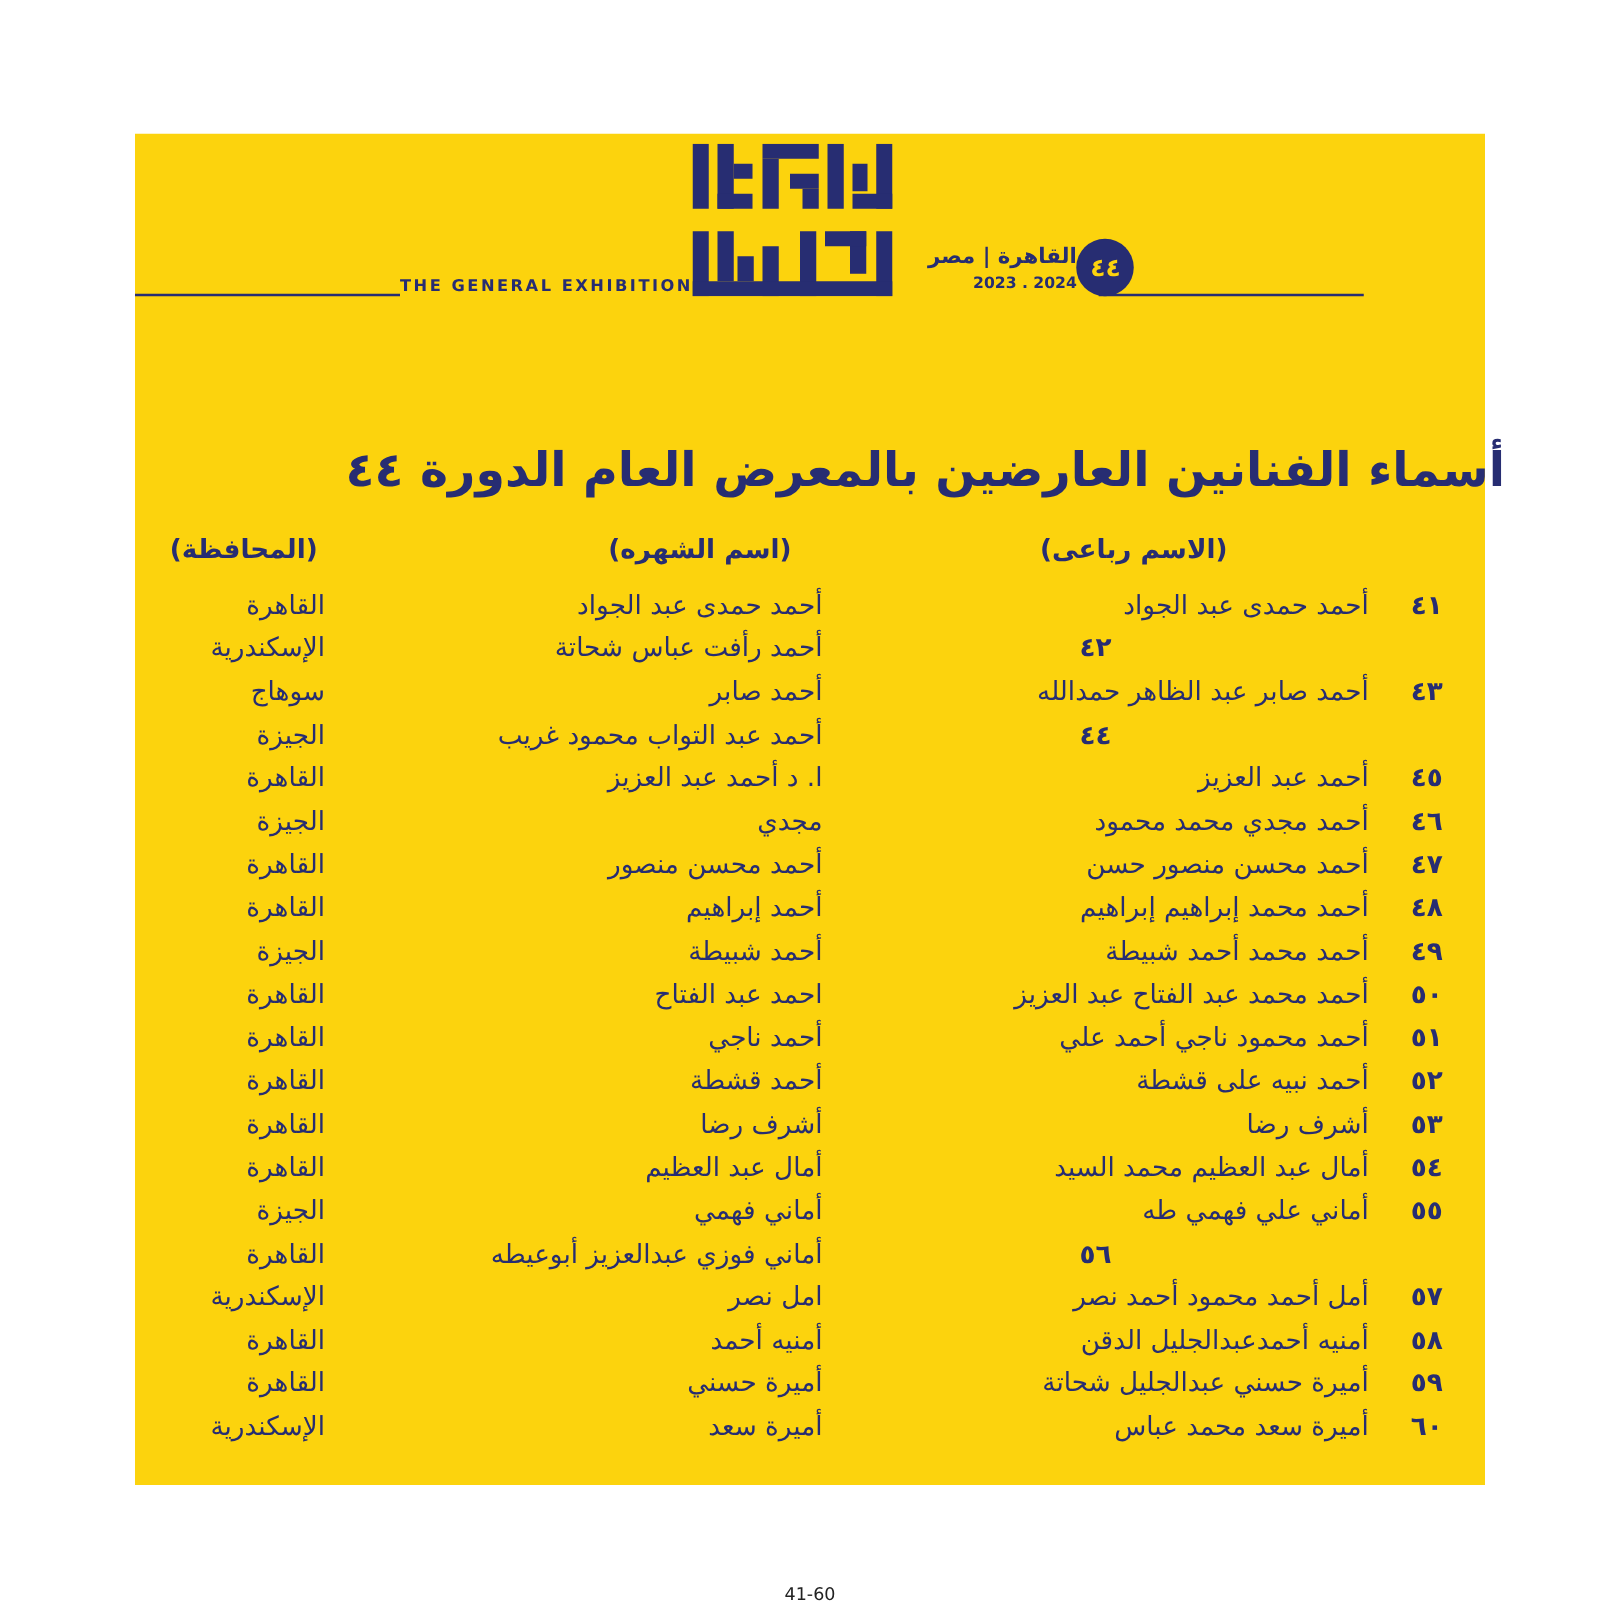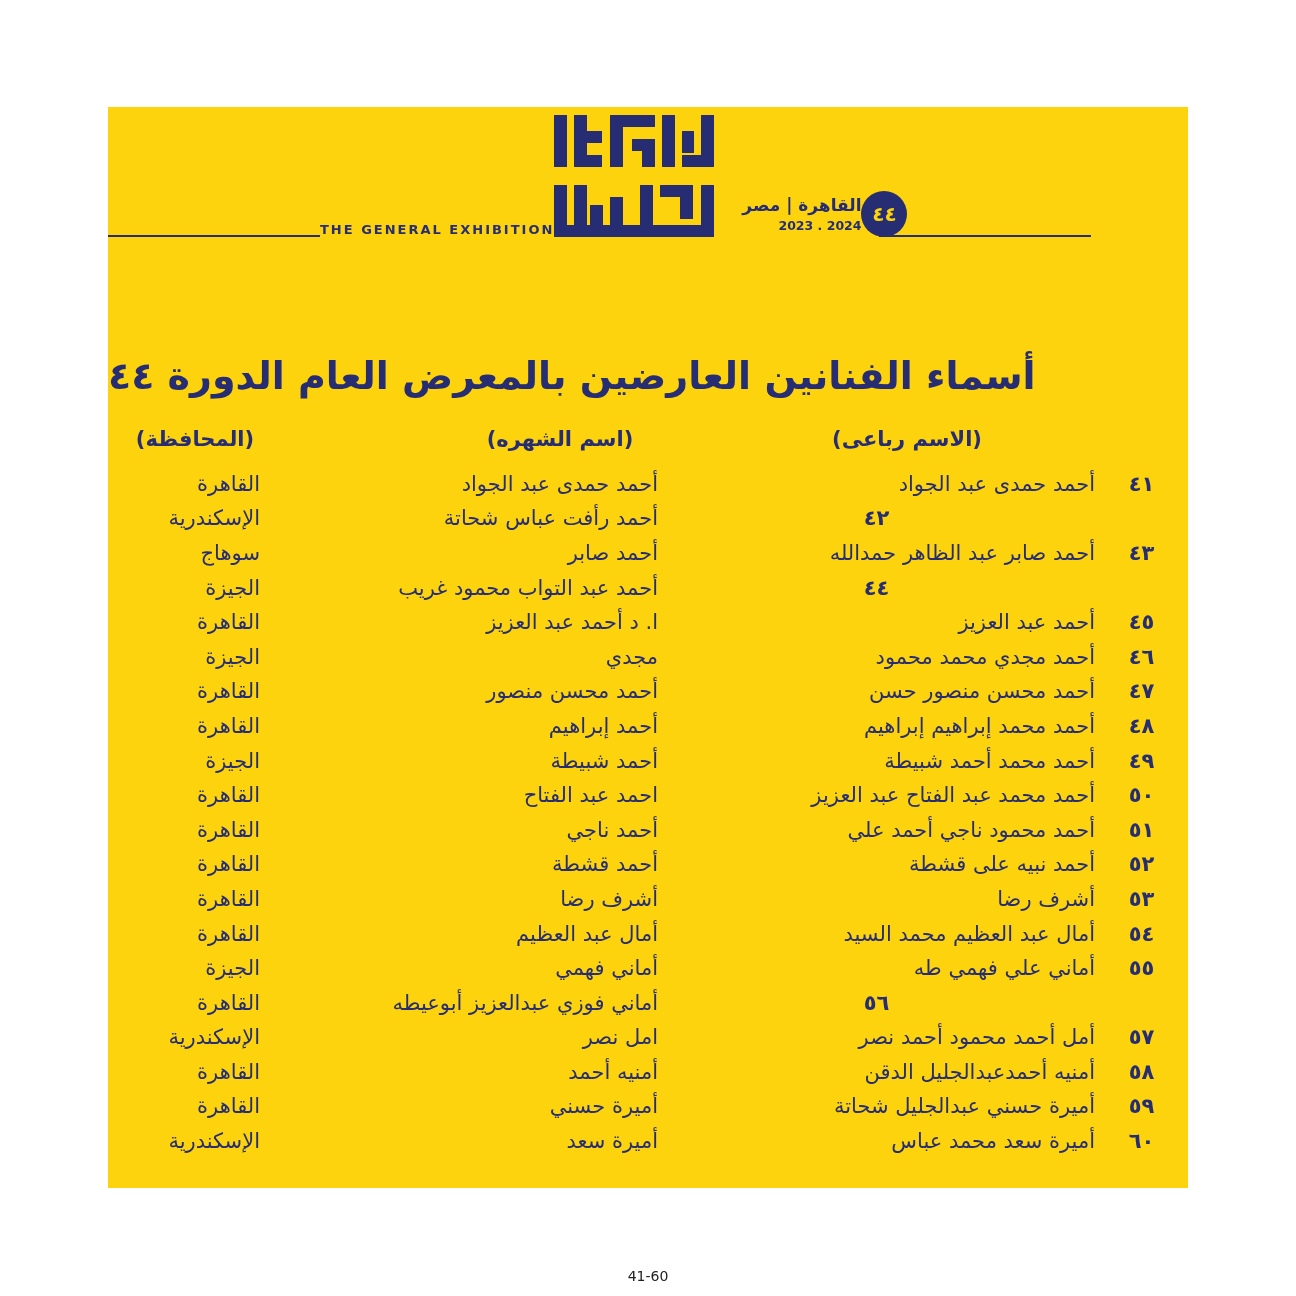--- a/index.html
+++ b/index.html
@@ -16,21 +16,21 @@
   .badge-row{margin-top:6px;display:flex;align-items:center;gap:0;transform:translateX(28px);}
   .badge-text{display:flex;flex-direction:column;align-items:flex-end;}
   .city-line{direction:rtl;color:#272D72;font-size:17px;font-weight:bold;line-height:1.2;}
   .years-line{direction:ltr;color:#272D72;font-size:12.5px;font-weight:bold;margin-top:2px;margin-left:24px;}
   .badge-circle{width:46px;height:46px;border-radius:50%;background:#272D72;display:flex;
                 align-items:center;justify-content:center;}
   .badge-circle span{color:#FCD30D;font-size:20px;font-weight:bold;line-height:1;}
   .rule.bottom{margin-top:8px;}
 
   
-  .list-title{position:absolute;top:247px;left:0;width:100%;text-align:left;direction:rtl;
+  .list-title{position:absolute;top:247px;left:16px;width:100%;text-align:right;direction:rtl;
               color:#272D72;font-size:38px;font-weight:bold;}
 
   
   .table-header{position:absolute;top:320px;left:0;width:1080px;height:36px;}
   .table-header span{position:absolute;top:0;transform:translateX(-50%);direction:rtl;
                      color:#272D72;font-size:21px;font-weight:bold;white-space:nowrap;}
   .hdr-gov{left:87px;}
   .hdr-known{left:452px;}
   .hdr-full{left:799px;}
 

